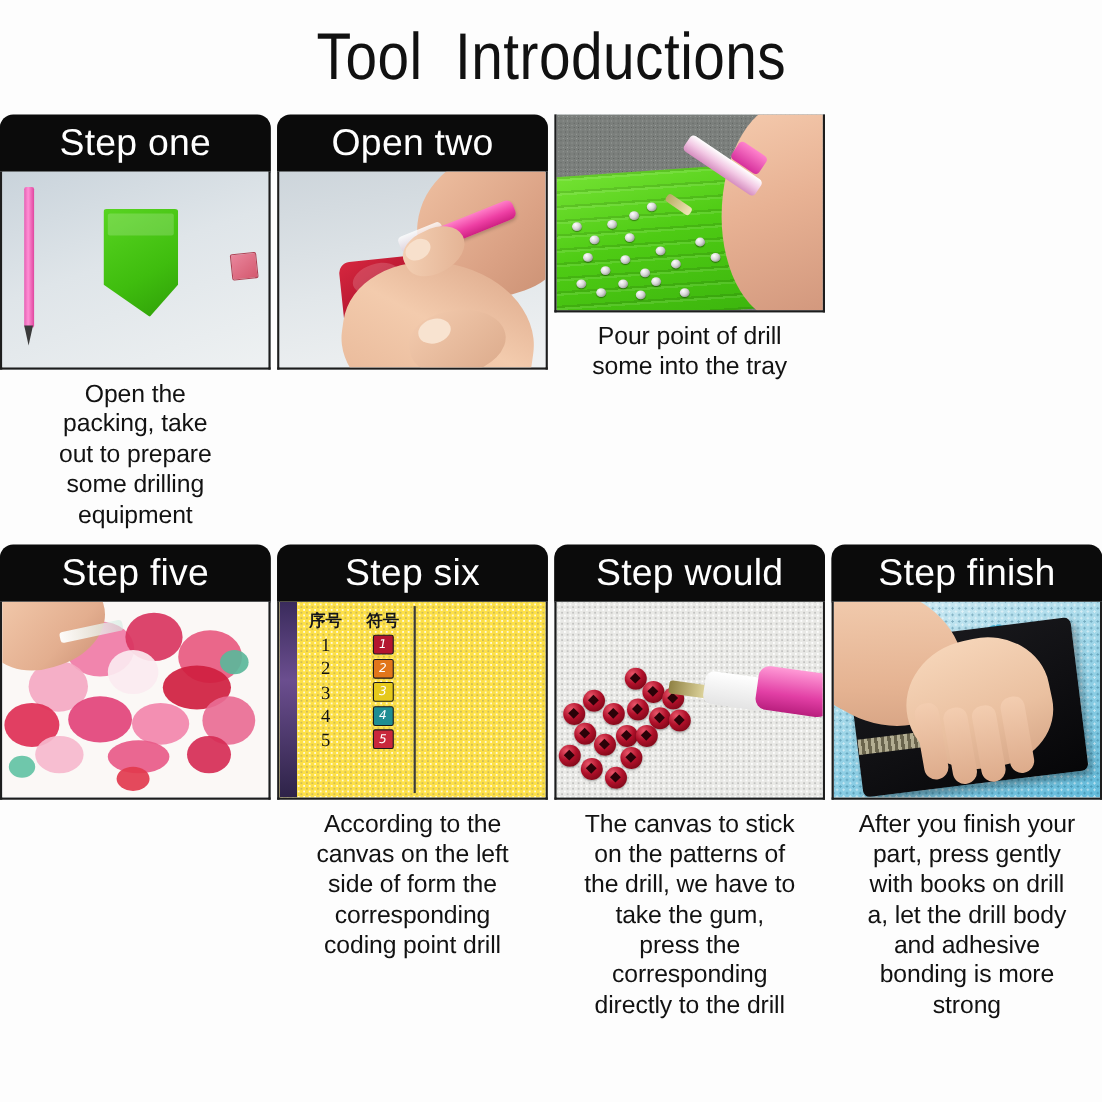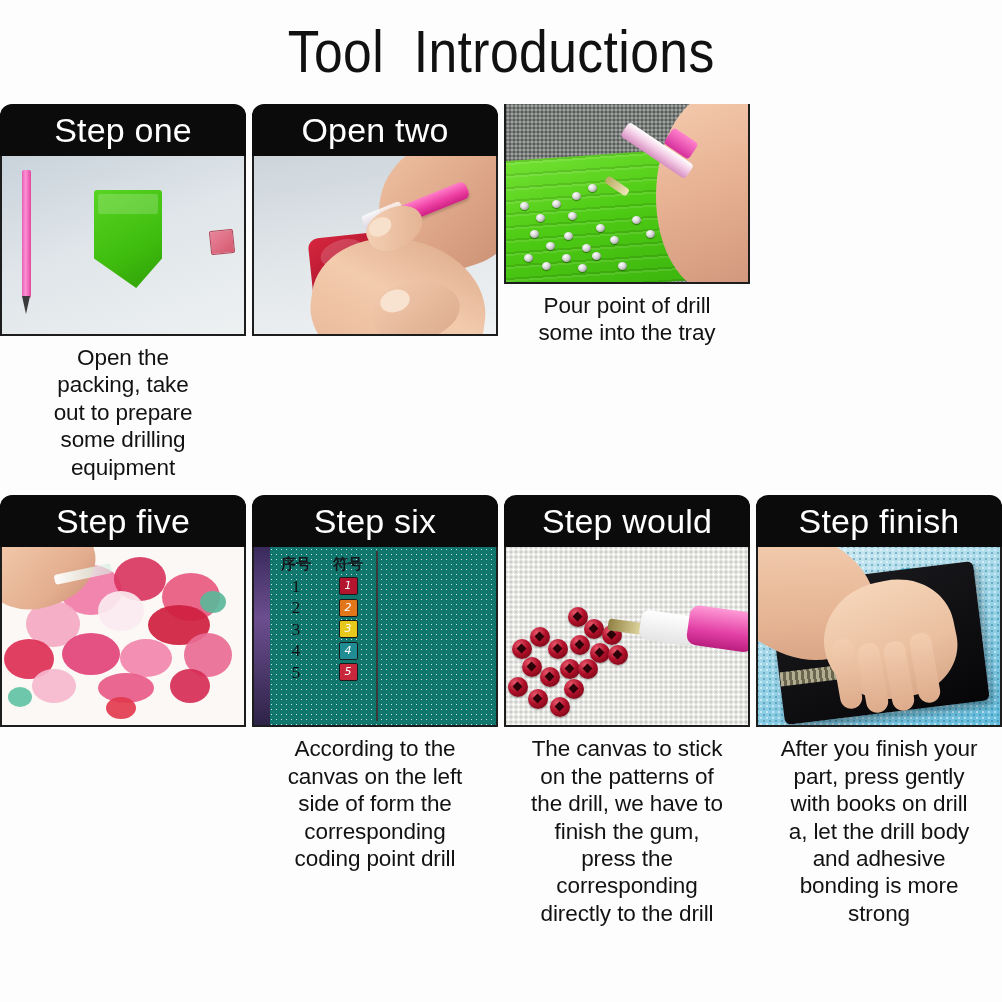--- a/index.html
+++ b/index.html
@@ -359,21 +359,21 @@
   .sc5 .film {
     position: absolute;
     left: 52px; top: 22px;
     width: 58px; height: 10px;
     background: linear-gradient(90deg, rgba(255,255,255,.95), rgba(210,235,225,.6));
     border-radius: 3px;
     transform: rotate(-12deg);
   }
 
   
-  .sc6 { background: #0f766e; }
+  .sc6 { background: #fde047; }
   .sc6 .canvas-tex {
     position: absolute; inset: 0;
     background-image:
       radial-gradient(rgba(255,255,255,.8) 0.9px, transparent 1px),
       radial-gradient(rgba(120,120,120,.35) 0.9px, transparent 1px);
     background-size: 5px 5px, 5px 5px;
     background-position: 0 0, 2.5px 2.5px;
   }
   .sc6 .edge-left {
     position: absolute;
@@ -746,21 +746,21 @@
           <div class="rdrill" style="left:102px; top:98px;"></div>
           <div class="rdrill" style="left:58px;  top:132px;"></div>
           <div class="pen7-tip"></div>
           <div class="pen7-white"></div>
           <div class="pen7"></div>
         </div>
       </div>
       <div class="caption">The canvas to stick
 on the patterns of
 the drill, we have to
-finish the gum,
+take the gum,
 press the
 corresponding
 directly to the drill</div>
     </div>
 
     <div class="panel">
       <div class="step-header">
         <span class="step-header-label">Step finish</span>
       </div>
       <div class="photo">

